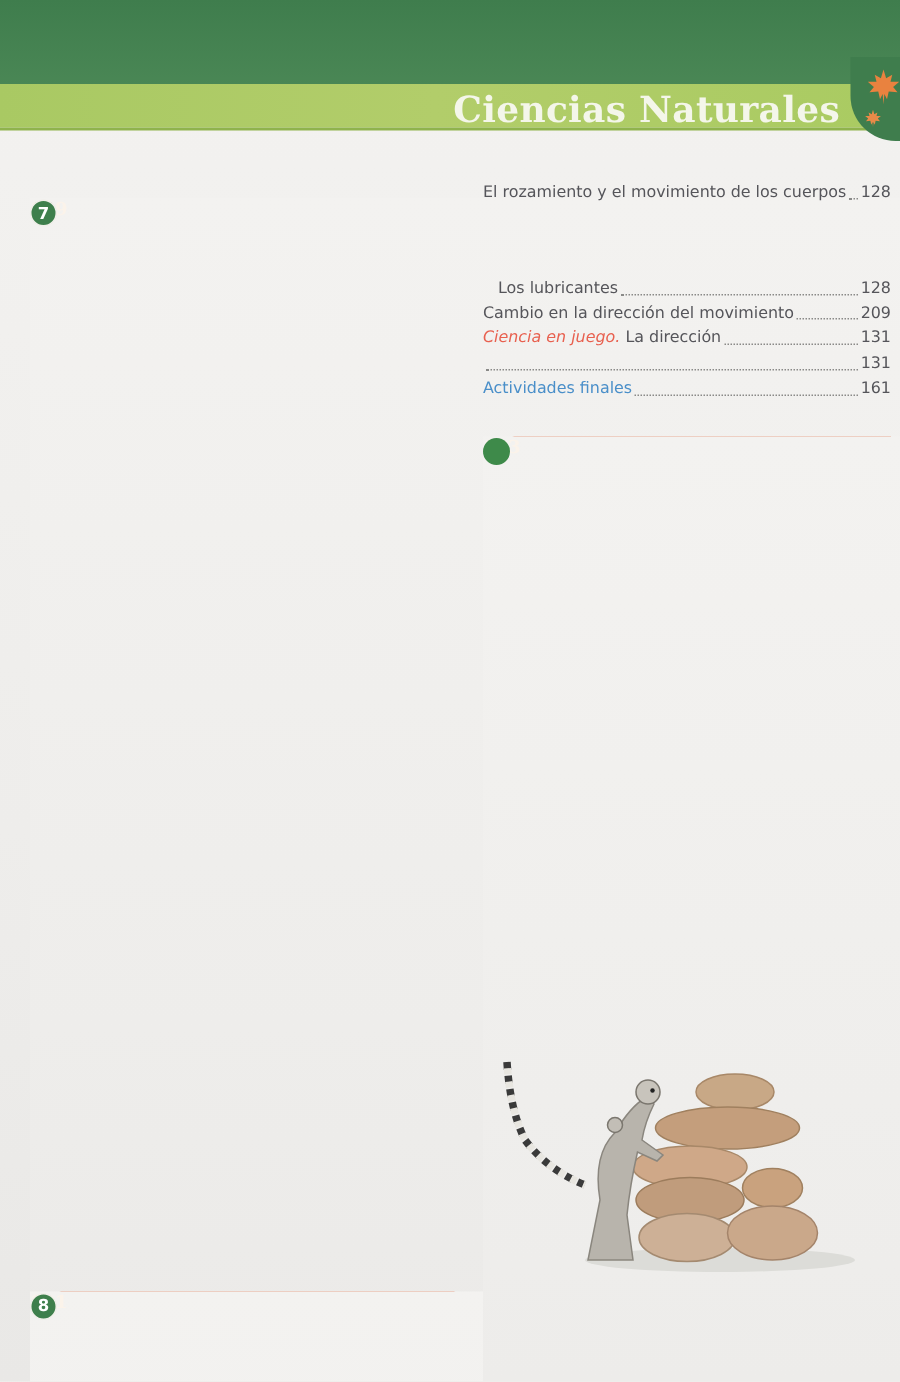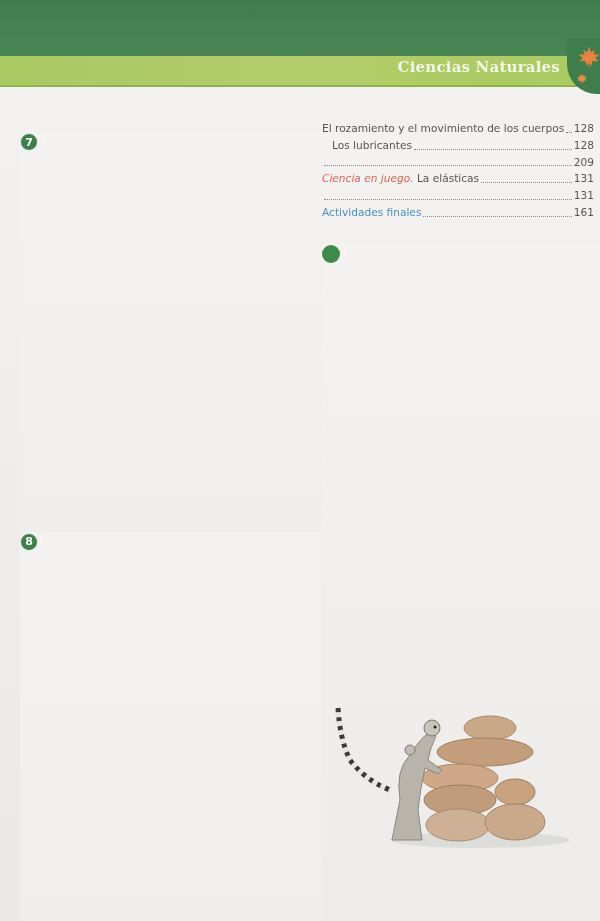--- a/index.html
+++ b/index.html
@@ -20,21 +20,21 @@
     background: linear-gradient(180deg, #3f7d4d 0%, #4a8755 100%);
   }
   .subject-band {
     position: absolute; left: 0; top: 56px; width: 580px; height: 31px;
     background: linear-gradient(90deg, #a9c963 0%, #b2cd6a 50%, #aacb62 100%);
     border-bottom: 2px solid #8fb34d;
   }
   .subject-title {
     position: absolute; right: 40px; top: 58px;
     font-family: "DejaVu Serif", serif; font-weight: bold;
-    font-size: 15px; color: #f4f6ea; letter-spacing: 0.2px;
+    font-size: 24px; color: #f4f6ea; letter-spacing: 0.2px;
   }
   .corner-badge {
     position: absolute; left: 567px; top: 38px; width: 60px; height: 56px;
     background: #3f7d4d; border-radius: 0 0 0 30px;
   }
   .leaf { position: absolute; }
   
   .col { position: absolute; }
   .col-left { left: 20px; top: 132px; width: 283px; }
   .col-right { left: 322px; top: 120px; width: 272px; }
@@ -58,21 +58,21 @@
     padding: 0 6px 0 8px; border-radius: 6px 0 0 6px;
   }
   .section-bar .title { white-space: nowrap; }
   .section-bar .page { font-size: 12px; }
   .entry {
     display: flex; align-items: flex-end;
     font-size: 10.6px; line-height: 16.8px; color: #55555a;
     white-space: nowrap;
   }
   .entry.l1 { padding-left: 0; }
-  .entry.l2 { padding-left: 10px; }
+  .entry.l2 { padding-left: 10px; margin-top: 47px; }
   .entry.l3 { padding-left: 14px; }
   .entry .text { flex: 0 0 auto; }
   .entry .dots {
     flex: 1 1 auto; overflow: hidden; margin: 0 2px;
     border-bottom: 1px dotted #8a8a88; height: 1px; align-self: flex-end;
     margin-bottom: 4px;
   }
   .entry .pg { flex: 0 0 auto; }
   .entry.nodots .dots { border: none; }
   .label-orange { color: #e26b45; }
@@ -288,25 +288,26 @@
         <span class="text">El rozamiento y el movimiento de los cuerpos</span>
         <span class="dots"></span>
         <span class="pg">128</span>
       </div>
     <div class="entry l2">
         <span class="text">Los lubricantes</span>
         <span class="dots"></span>
         <span class="pg">128</span>
       </div>
     <div class="entry l1">
+        <span class="text">Cambio en la dirección del movimiento</span>
         <span class="dots"></span>
         <span class="pg">209</span>
       </div>
     <div class="entry l1">
-        <span class="text"><span class="label-red">Ciencia en juego.</span> <span>La elásticas</span></span>
+        <span class="text"><span class="label-red">Ciencia en juego.</span> <span>La dirección</span></span>
         <span class="dots"></span>
         <span class="pg">131</span>
       </div>
     <div class="entry l1">
         <span class="dots"></span>
         <span class="pg">131</span>
       </div>
     <div class="entry l1">
         <span class="text label-blue">Actividades finales</span>
         <span class="dots"></span>

